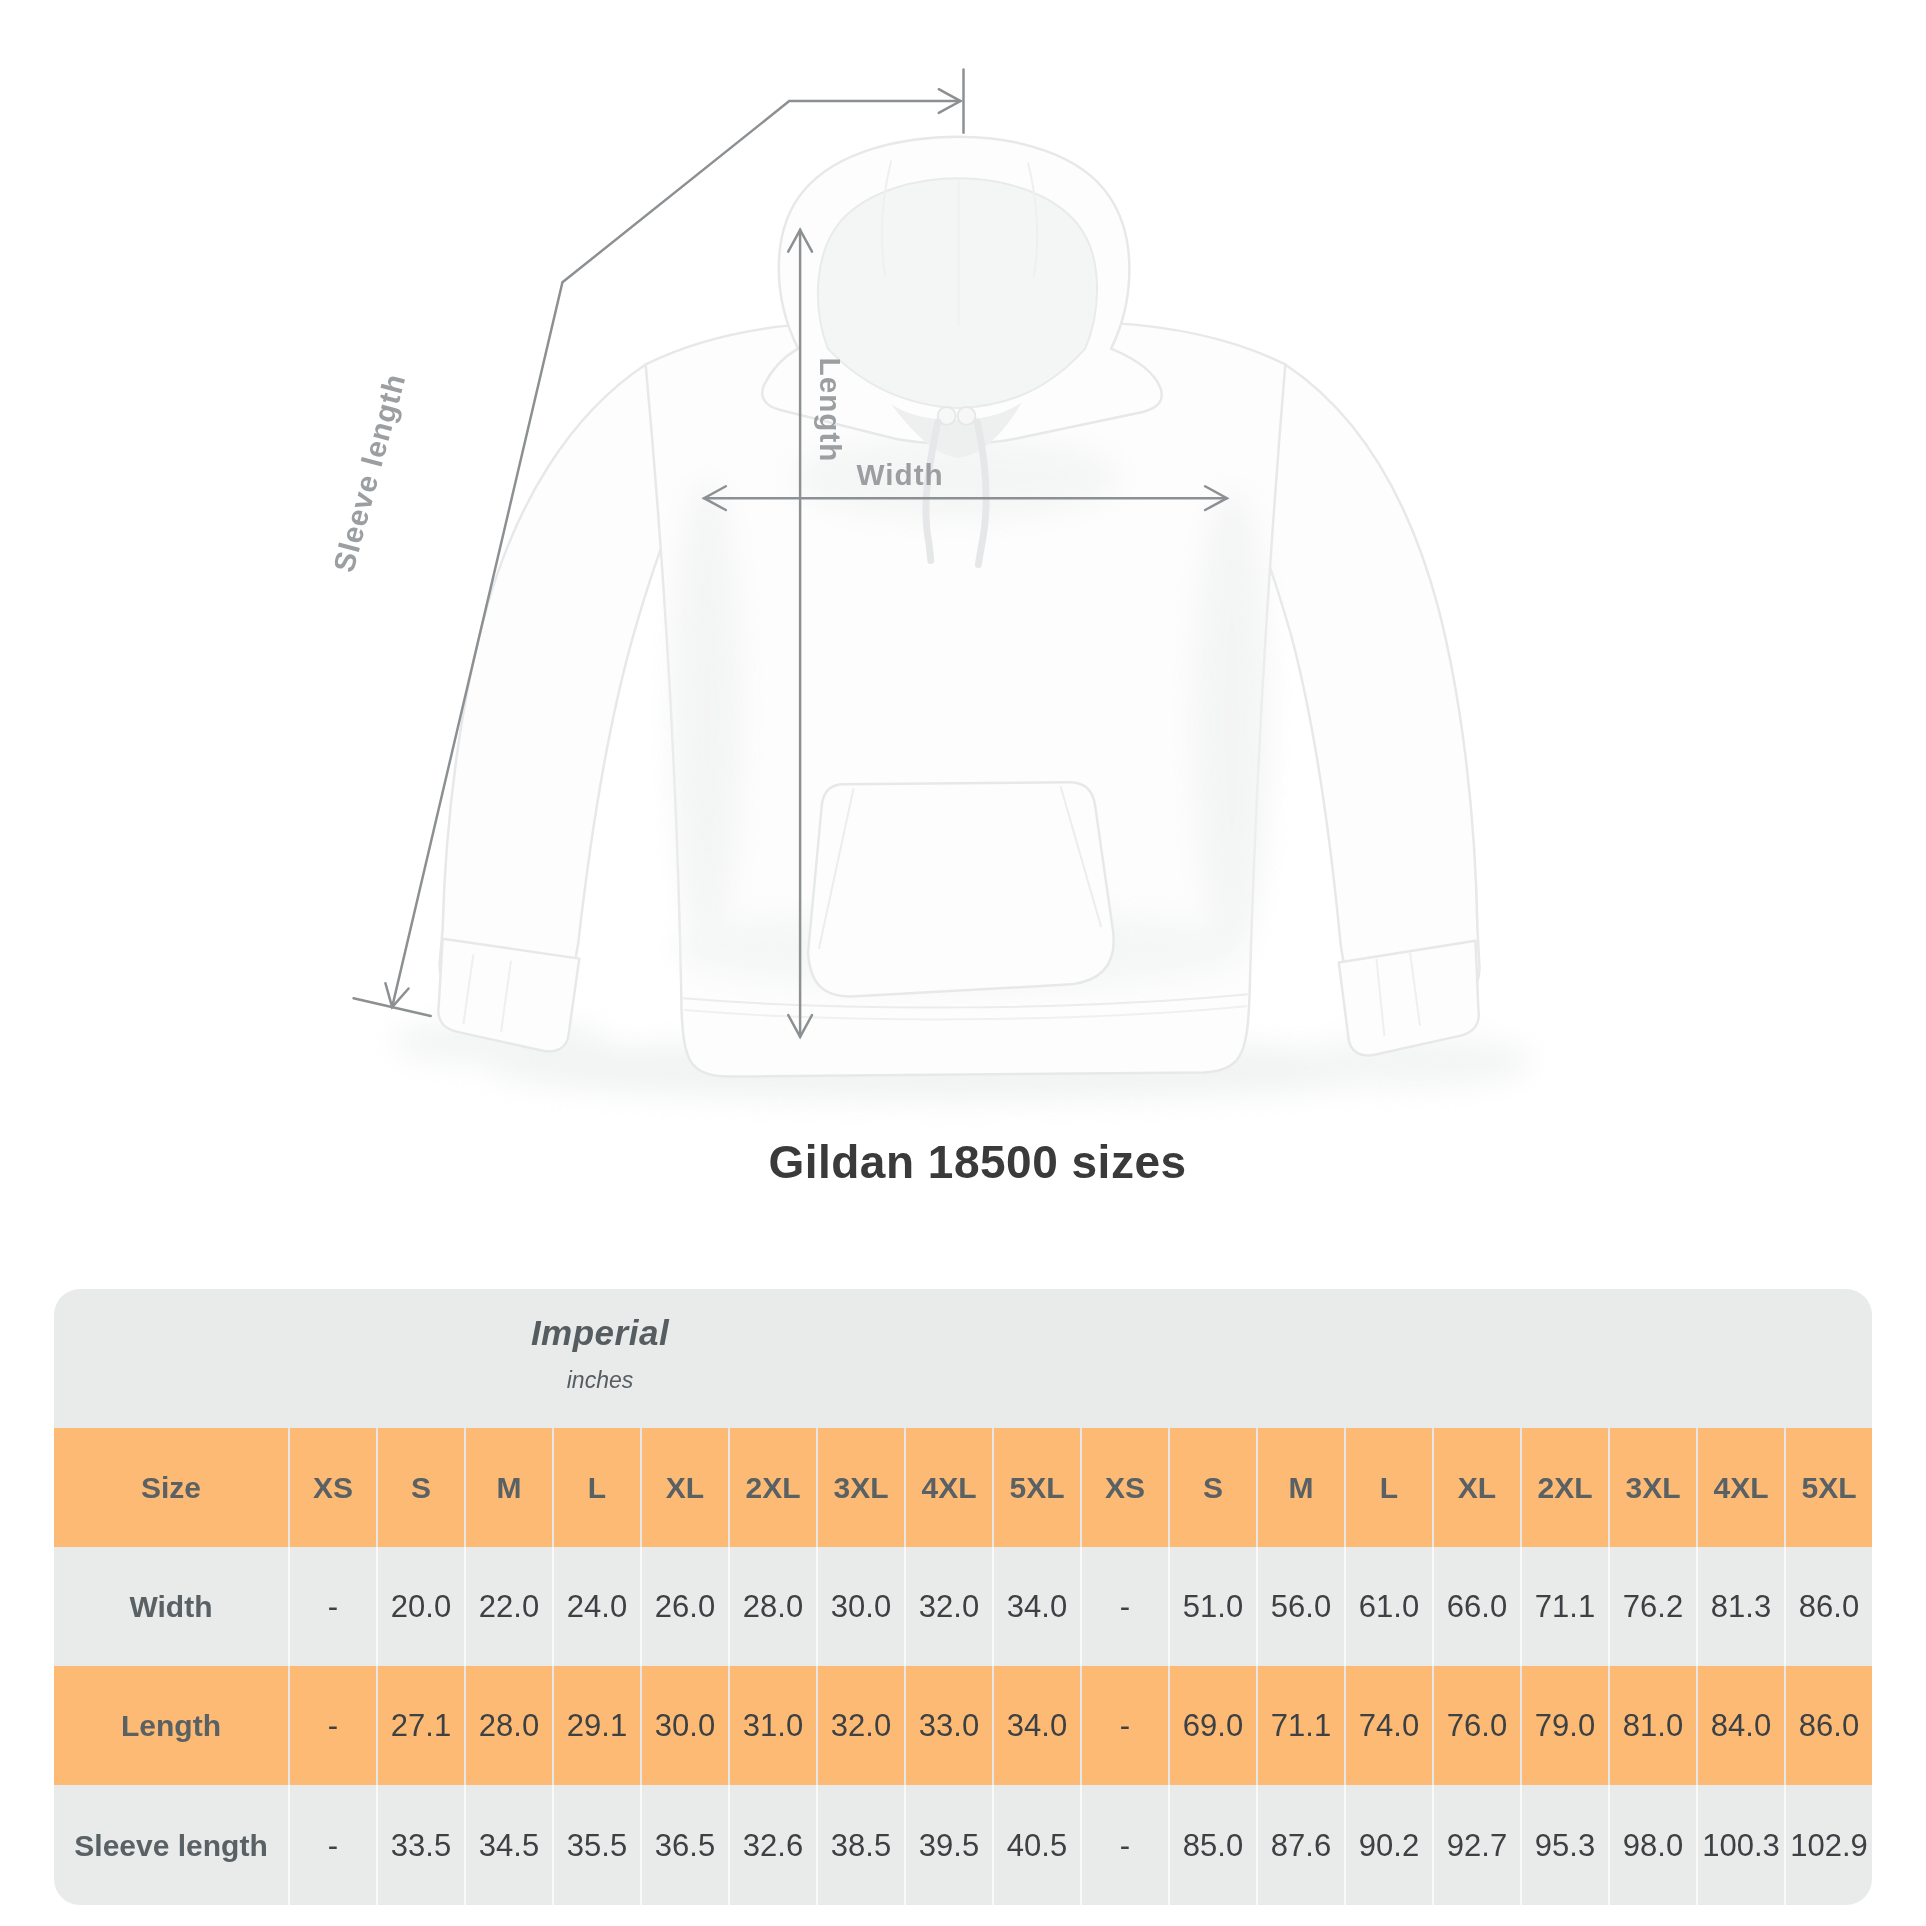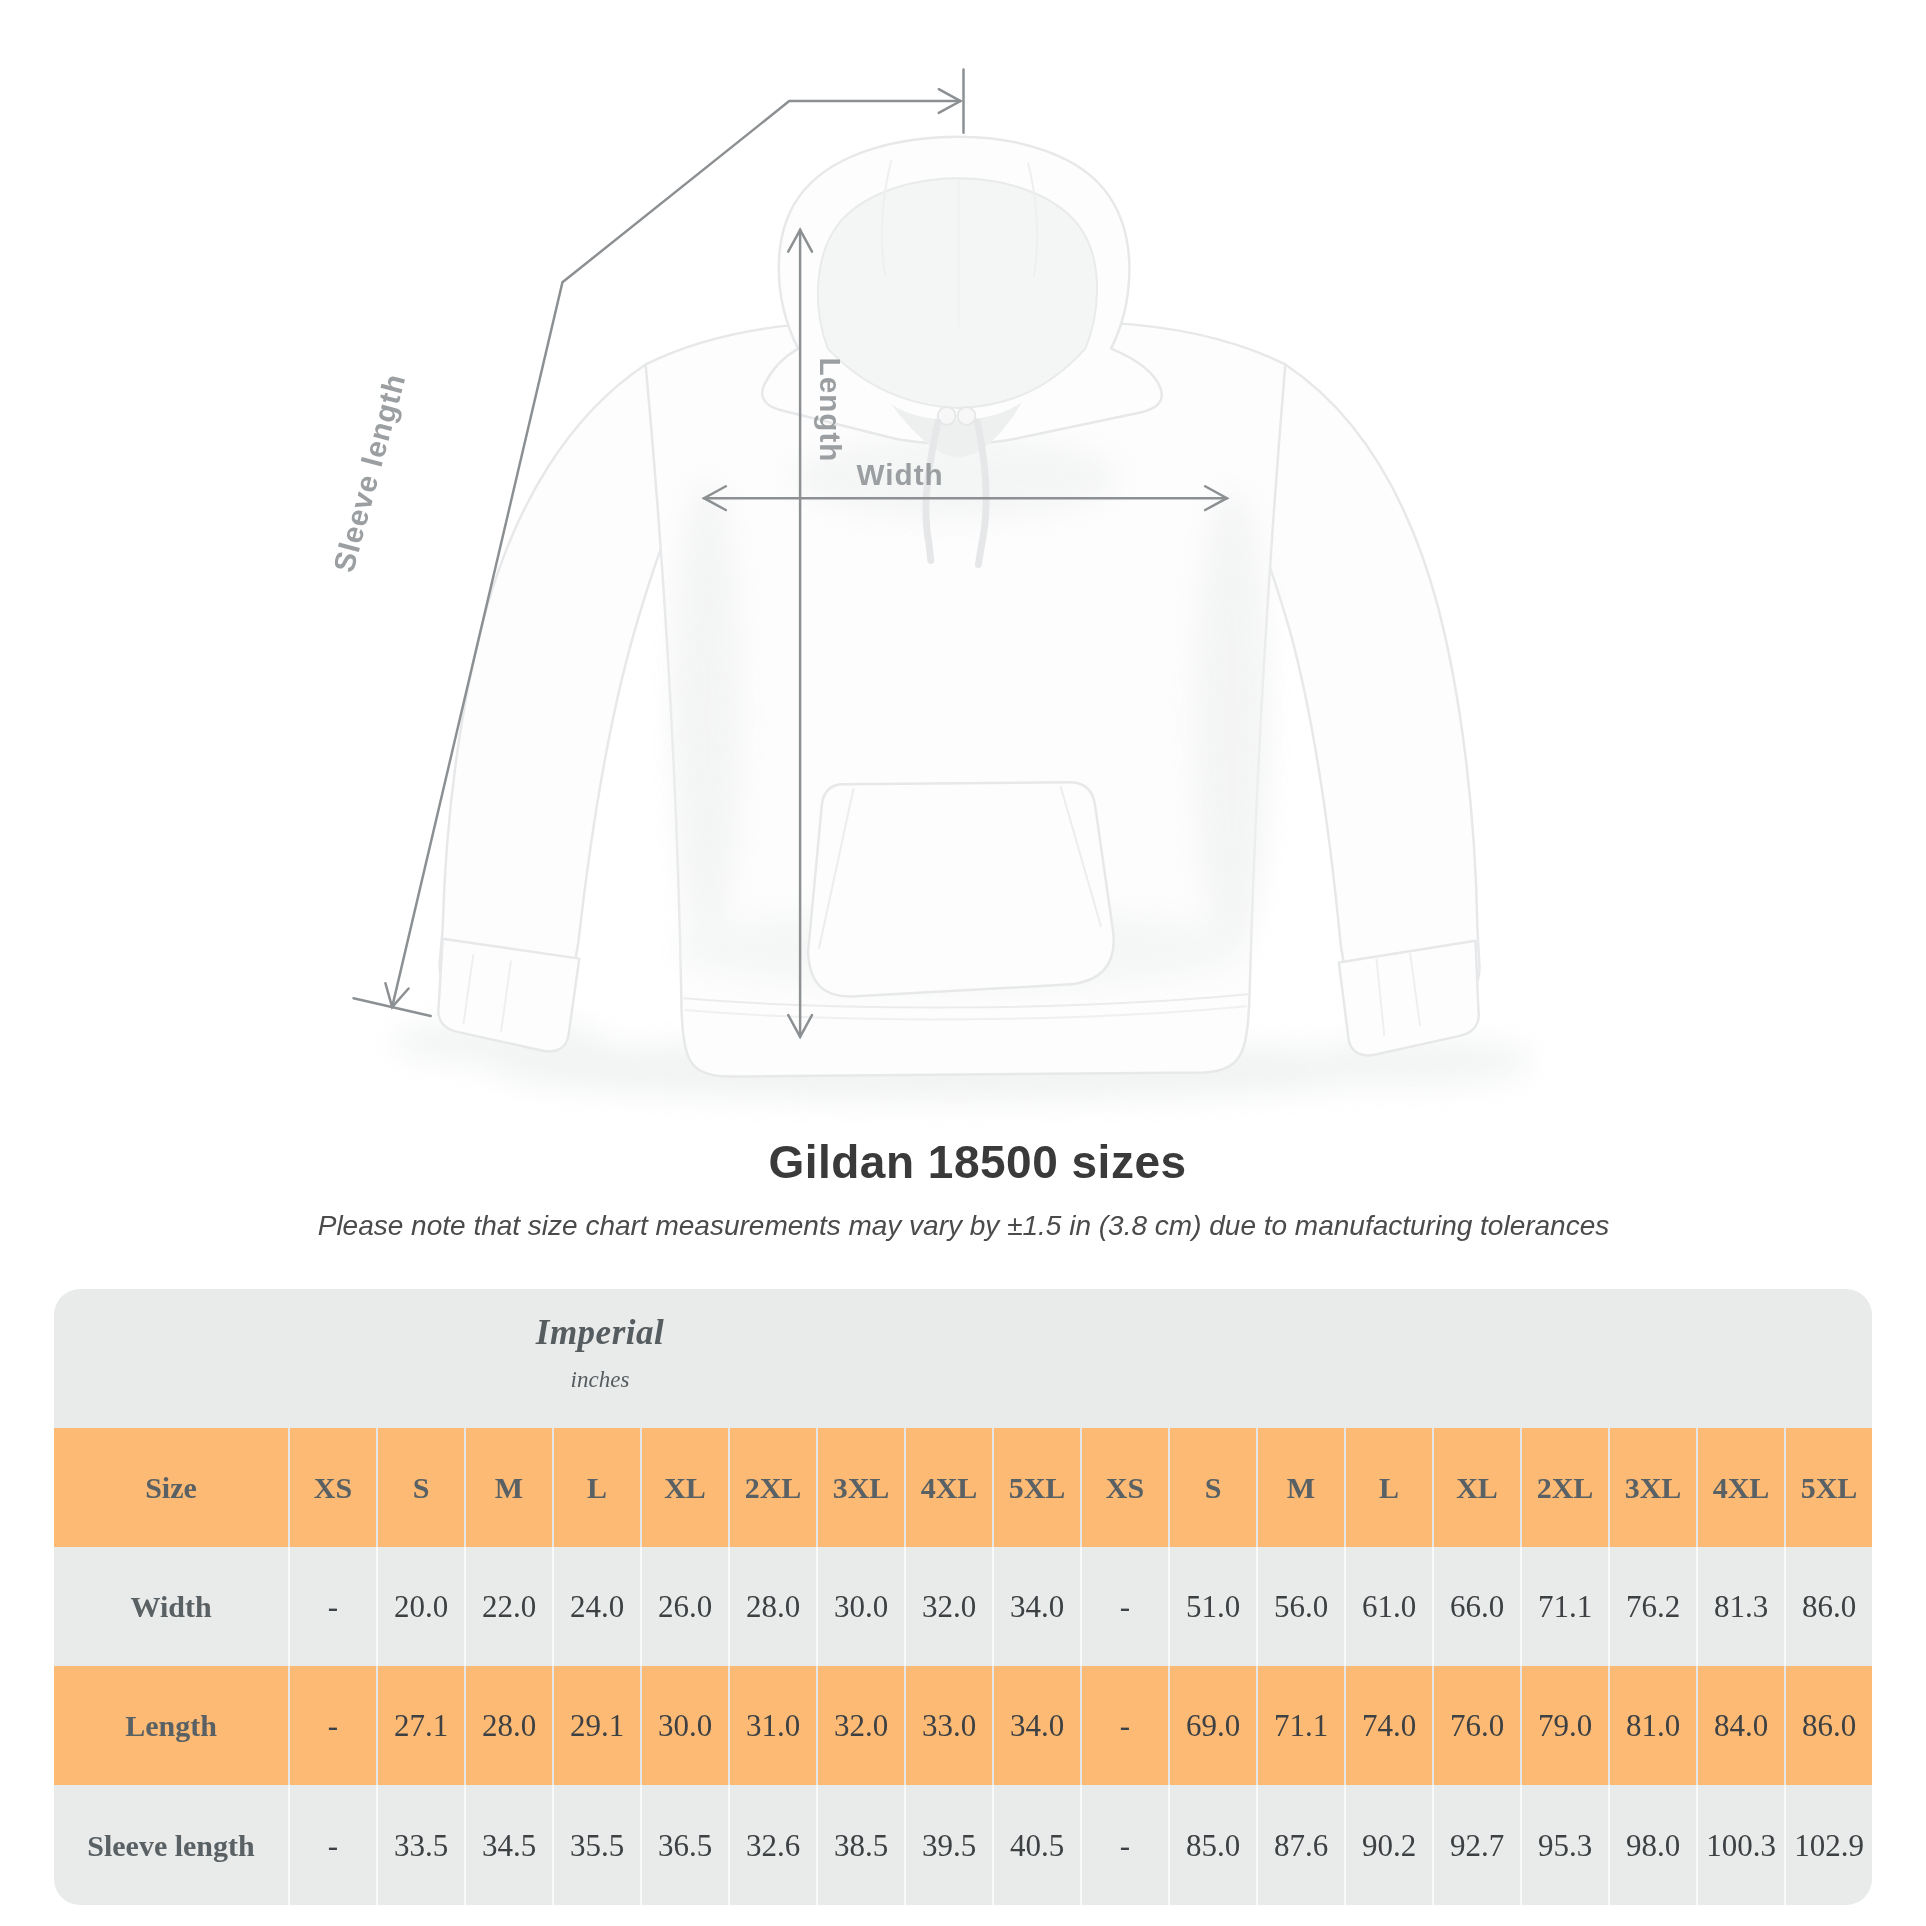--- a/index.html
+++ b/index.html
@@ -33,21 +33,20 @@
     color: #4b4b4b;
   }
 
   .size-table {
     position: absolute;
     left: 54px; top: 1289px;
     width: 1818px; height: 616px;
     background: #e9eaea;
     border-radius: 26px;
     overflow: hidden;
-    font-family: Liberation Serif, serif;
   }
   .unit-header { position: relative; height: 139px; }
   .unit-group { position: absolute; top: 0; transform: translateX(-50%); text-align: center; }
   .unit-group.imperial { left: 546px; }
   .unit-group.metric   { left: 1423px; }
   .unit-name {
     margin-top: 24px;
     font-size: 35px; font-weight: bold; font-style: italic;
     color: #565d60; letter-spacing: 0.5px;
   }
@@ -209,21 +208,20 @@
     </g>
 
     <g fill="#9b9fa1" font-size="30" font-weight="bold" text-anchor="middle" letter-spacing="1" font-family="&quot;Liberation Sans&quot;, sans-serif">
       <text x="909" y="490">Width</text>
       <text transform="translate(828,414) rotate(90)">Length</text>
       <text transform="translate(383,480) rotate(-75)">Sleeve length</text>
     </g>
   </svg>
 
   <h1 class="title">Gildan 18500 sizes</h1>
-  <p class="subtitle">Please note that size chart measurements may vary by ±1.5 in (3.8 cm) due to manufacturing tolerances</p>
 
   <div class="size-table">
 
     <div class="unit-header">
       <div class="unit-group imperial">
         <div class="unit-name">Imperial</div>
         <div class="unit-sub">inches</div>
       </div>
     </div>
 

